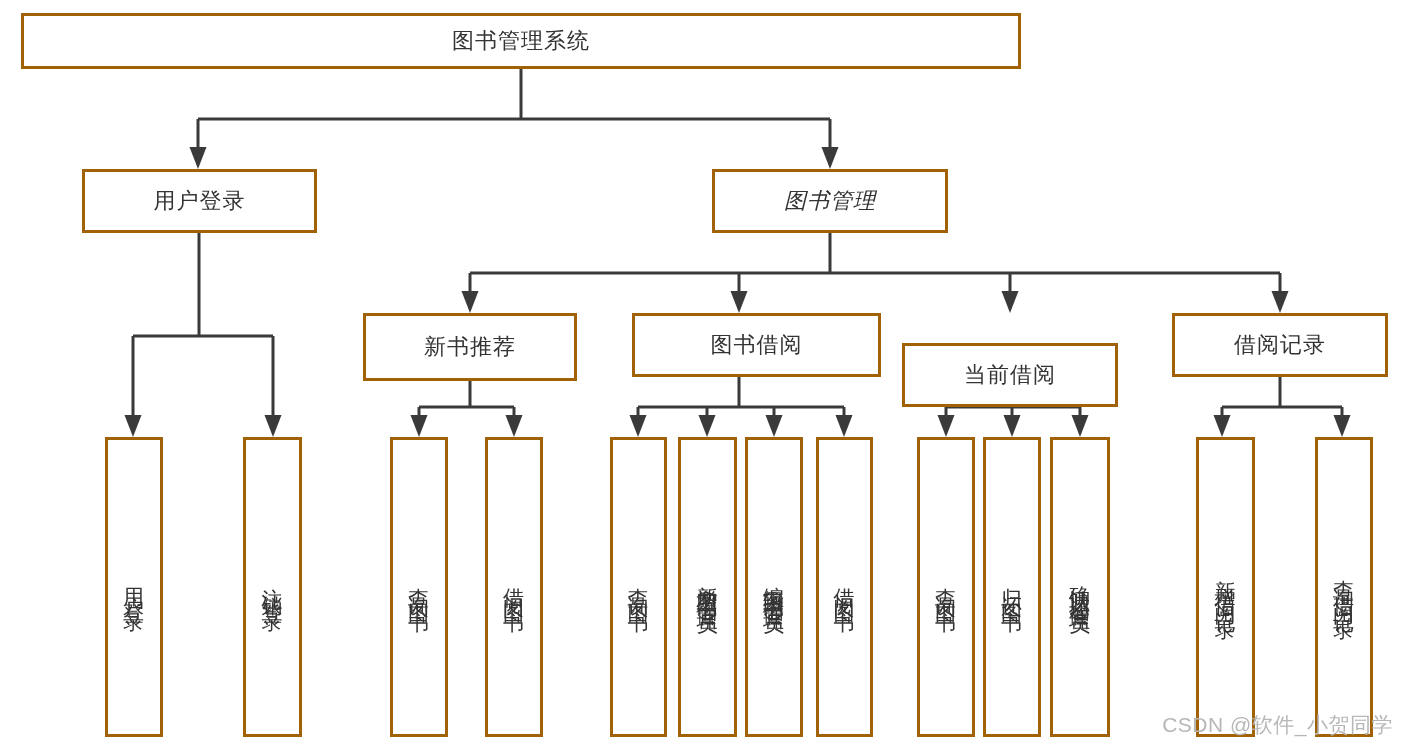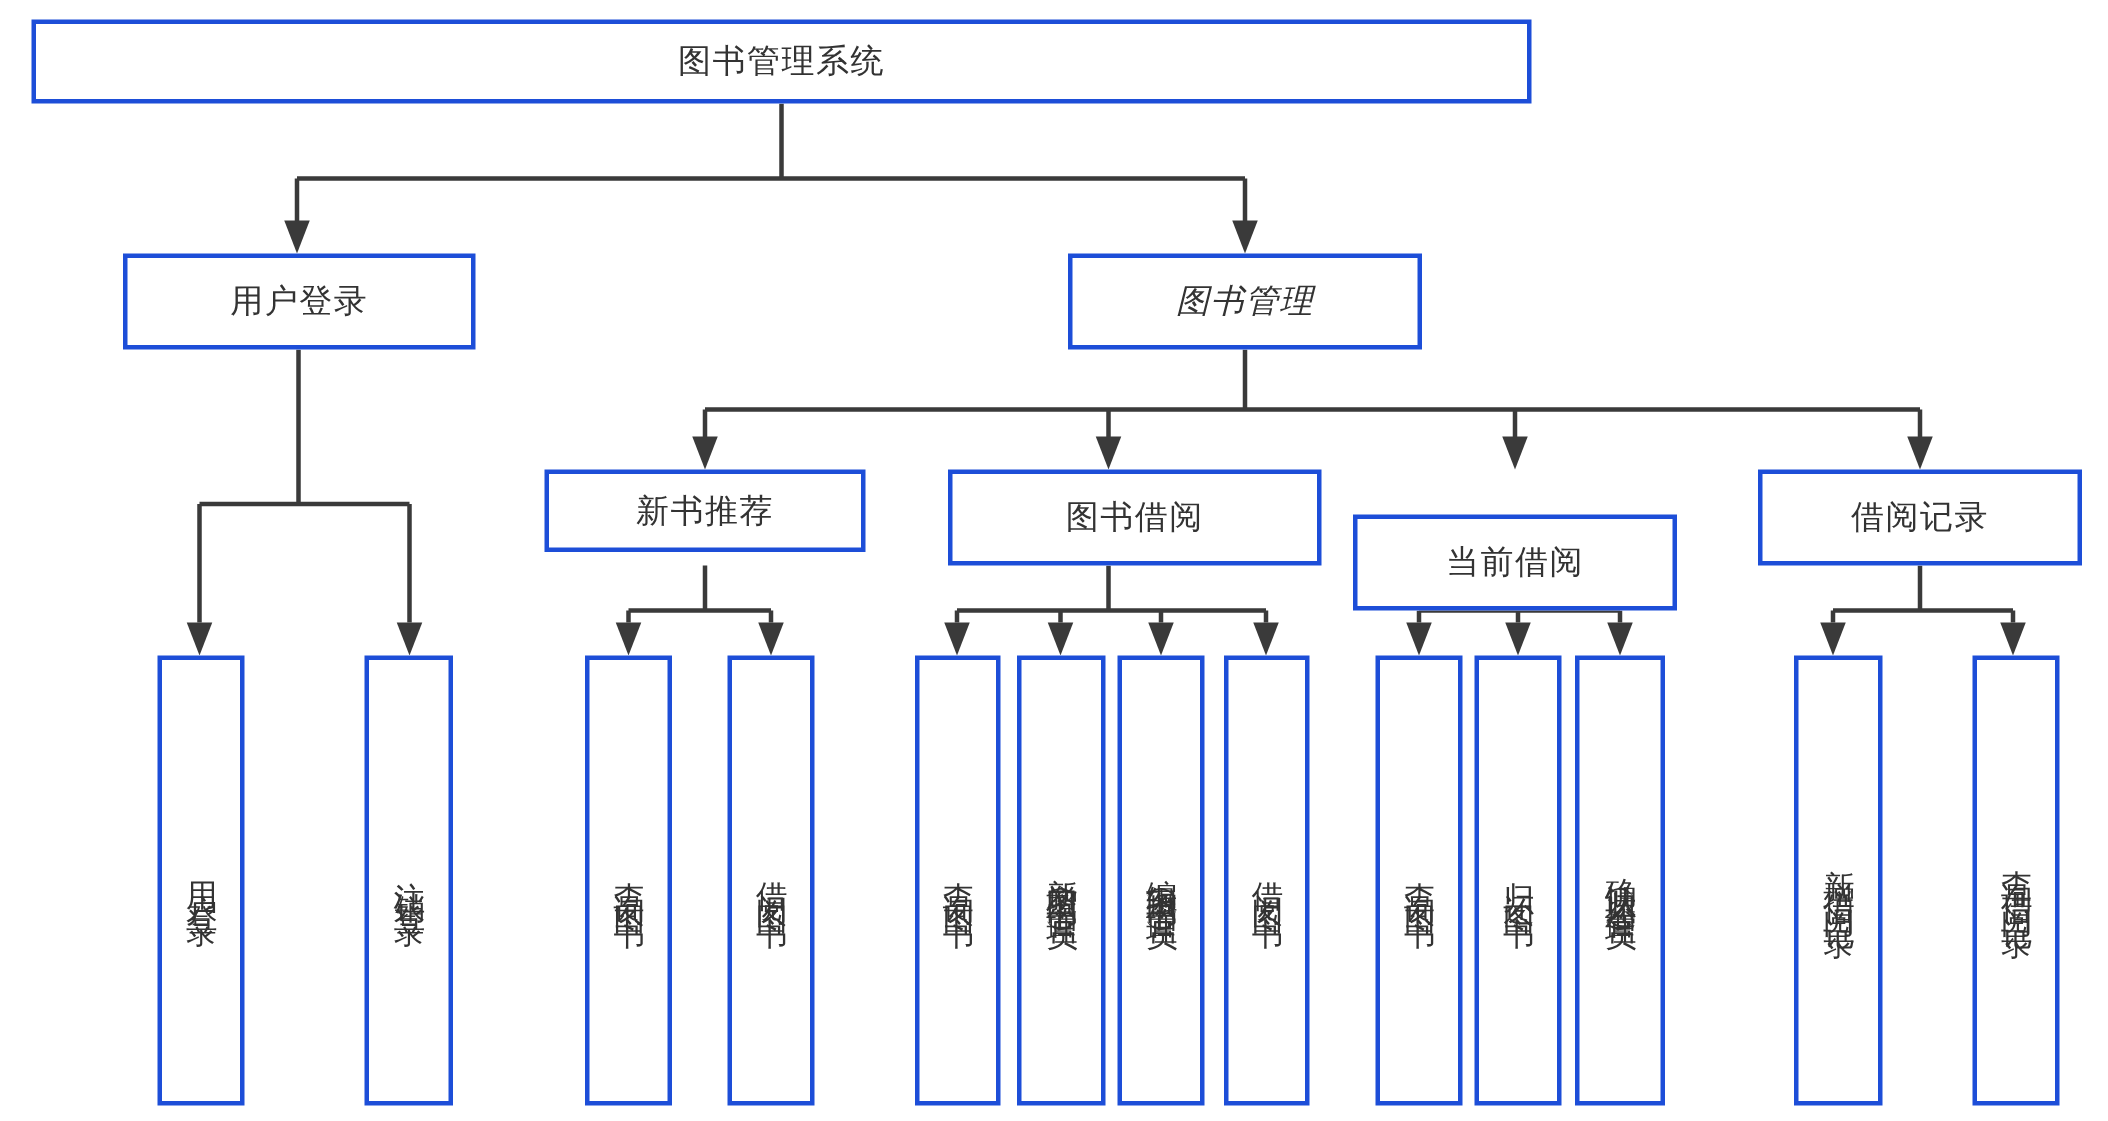--- a/index.html
+++ b/index.html
@@ -13,21 +13,21 @@
   }
   #connectors {
     position: absolute;
     left: 0; top: 0;
     width: 1405px; height: 747px;
   }
   .box {
     position: absolute;
     box-sizing: border-box;
     background: #ffffff;
-    border: 3px solid #1d4ed8;
+    border: 3px solid #a16207;
     display: flex;
     align-items: center;
     justify-content: center;
     color: #333333;
   }
   .h-label {
     font-size: 22px;
     letter-spacing: 1px;
     white-space: nowrap;
   }
@@ -101,21 +101,21 @@
     <span class="h-label">图书管理系统</span>
   </div>
 
   <div class="box" style="left:82px; top:169px; width:235px; height:64px;">
     <span class="h-label">用户登录</span>
   </div>
   <div class="box" style="left:712px; top:169px; width:236px; height:64px;font-style:italic;">
     <span class="h-label">图书管理</span>
   </div>
 
-  <div class="box" style="left:363px; top:313px; width:214px; height:55px;font-family:Liberation Serif, serif;">
+  <div class="box" style="left:363px; top:313px; width:214px; height:68px;font-family:Liberation Serif, serif;">
     <span class="h-label">新书推荐</span>
   </div>
   <div class="box" style="left:632px; top:313px; width:249px; height:64px;">
     <span class="h-label">图书借阅</span>
   </div>
   <div class="box" style="left:902px; top:313px; width:216px; height:64px;margin-top:30px;">
     <span class="h-label">当前借阅</span>
   </div>
   <div class="box" style="left:1172px; top:313px; width:216px; height:64px;">
     <span class="h-label">借阅记录</span>
@@ -158,14 +158,15 @@
     <span class="v-label long">确认归还（管理员）</span>
   </div>
 
   <div class="box" style="left:1196px; top:437px; width:59px; height:300px;">
     <span class="v-label">新增借阅记录</span>
   </div>
   <div class="box" style="left:1315px; top:437px; width:58px; height:300px;">
     <span class="v-label">查询借阅记录</span>
   </div>
 
+  <div id="watermark">CSDN @软件_小贺同学</div>
 
 </div>
 
 </body></html>

